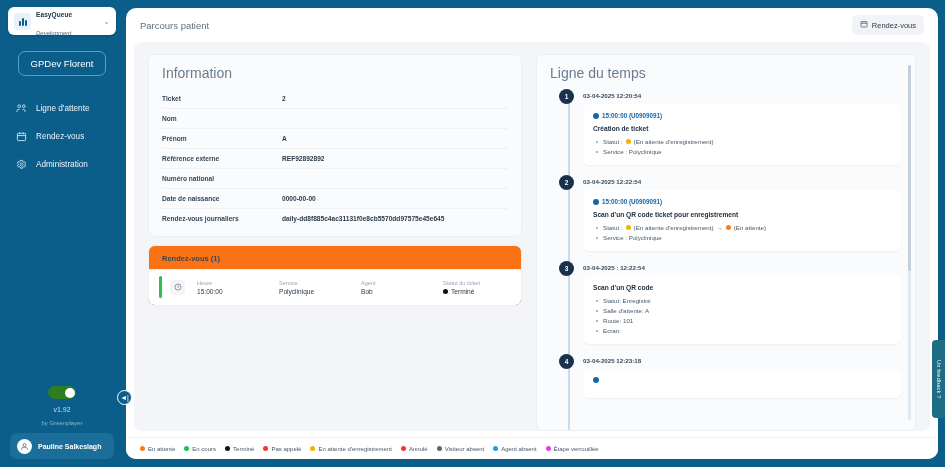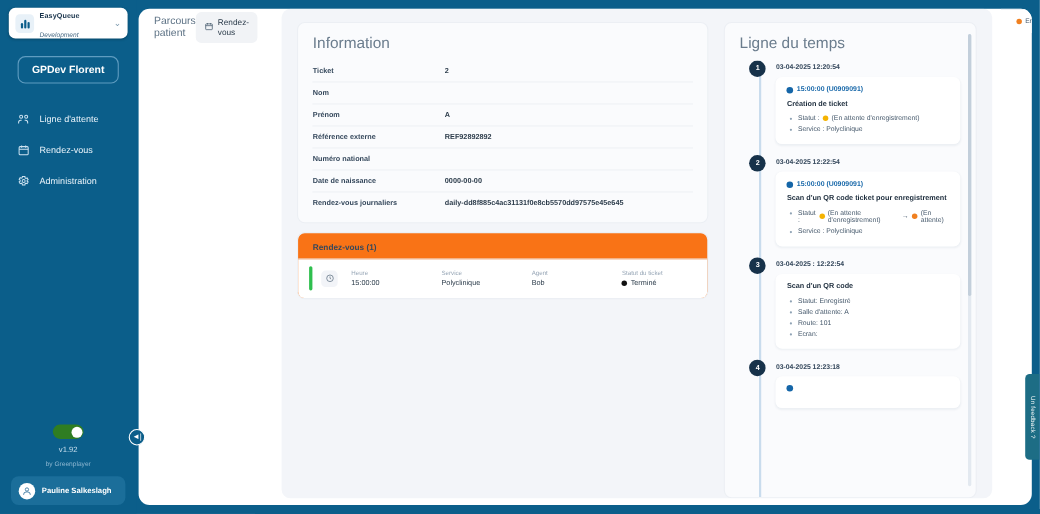--- a/index.html
+++ b/index.html
@@ -31,21 +31,21 @@
   .brand-logo i:nth-child(1) { height: 5px; }
   .brand-logo i:nth-child(2) { height: 8px; }
   .brand-logo i:nth-child(3) { height: 6px; }
   .brand-text { flex: 1; line-height: 1.1; overflow: hidden; }
   .brand-name { font-size: 6.5px; font-weight: bold; color: #17324a; letter-spacing: .1px; }
   .brand-sub { font-size: 6px; font-style: italic; color: #4a6b85; }
   .chev { font-size: 8px; color: #7b99ad; }
 
   .user-chip {
     margin-top: 16px; border: 1px solid #5f9cc0; border-radius: 7px;
-    padding: 6px 12px; font-size: 9.5px; font-weight: bold; color: #ffffff;
+    padding: 6px 12px; font-size: 9.5px; font-weight: normal; color: #ffffff;
   }
 
   .nav { margin-top: 20px; width: 100%; display: flex; flex-direction: column; gap: 3px; }
   .nav-item {
     display: flex; align-items: center; gap: 9px;
     padding: 7px 0 7px 16px; font-size: 8.2px; color: #e9f3fa; cursor: pointer;
   }
   .nav-ico { width: 11px; height: 11px; flex: 0 0 11px; color: #cfe4f2; }
   .nav-ico svg { width: 11px; height: 11px; display: block; }
 
@@ -76,21 +76,21 @@
   .collapse-btn {
     position: absolute; left: 117px; bottom: 62px; width: 15px; height: 15px;
     border-radius: 50%; background: #0b5e8a; border: 1.5px solid #ffffff;
     color: #ffffff; display: flex; align-items: center; justify-content: center;
     font-size: 7px; cursor: pointer; z-index: 30;
   }
 
   
   .main {
     flex: 1; margin: 8px 7px 8px 2px; background: #ffffff;
-    border-radius: 10px; display: flex; overflow: hidden; position: relative;
+    border-radius: 10px; display: flex; flex-direction: column; overflow: hidden; position: relative;
   }
   .topbar {
     height: 34px; display: flex; align-items: center; justify-content: space-between;
     padding: 0 14px; flex: 0 0 34px;
   }
   .page-title { font-size: 9.5px; color: #5d7285; }
   .rdv-btn {
     display: flex; align-items: center; gap: 4px; background: #f1f3f6;
     border-radius: 5px; padding: 5px 8px; font-size: 7.5px; color: #2b3b4a; cursor: pointer;
   }

